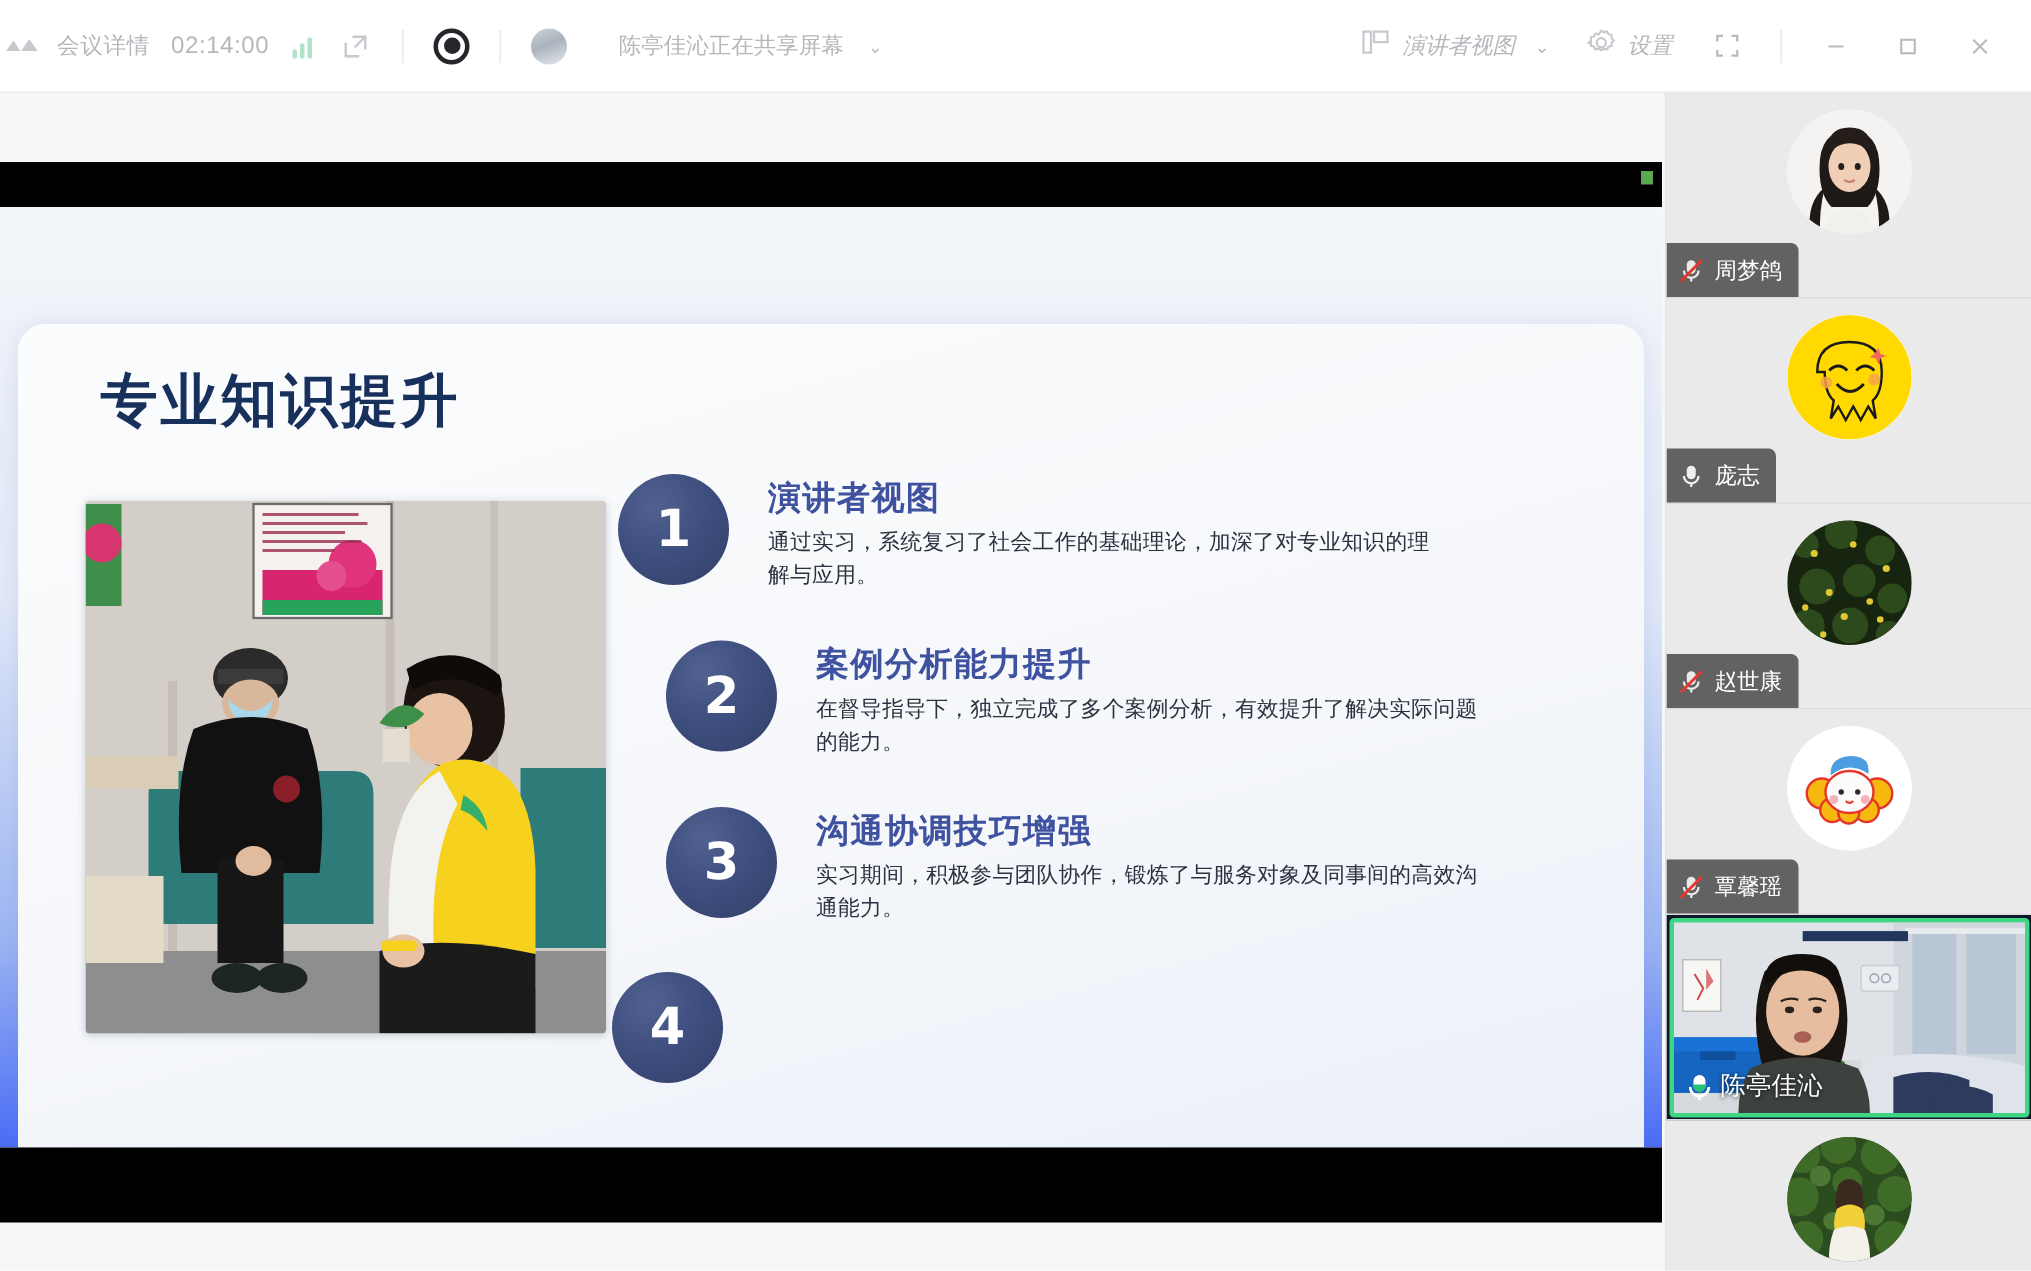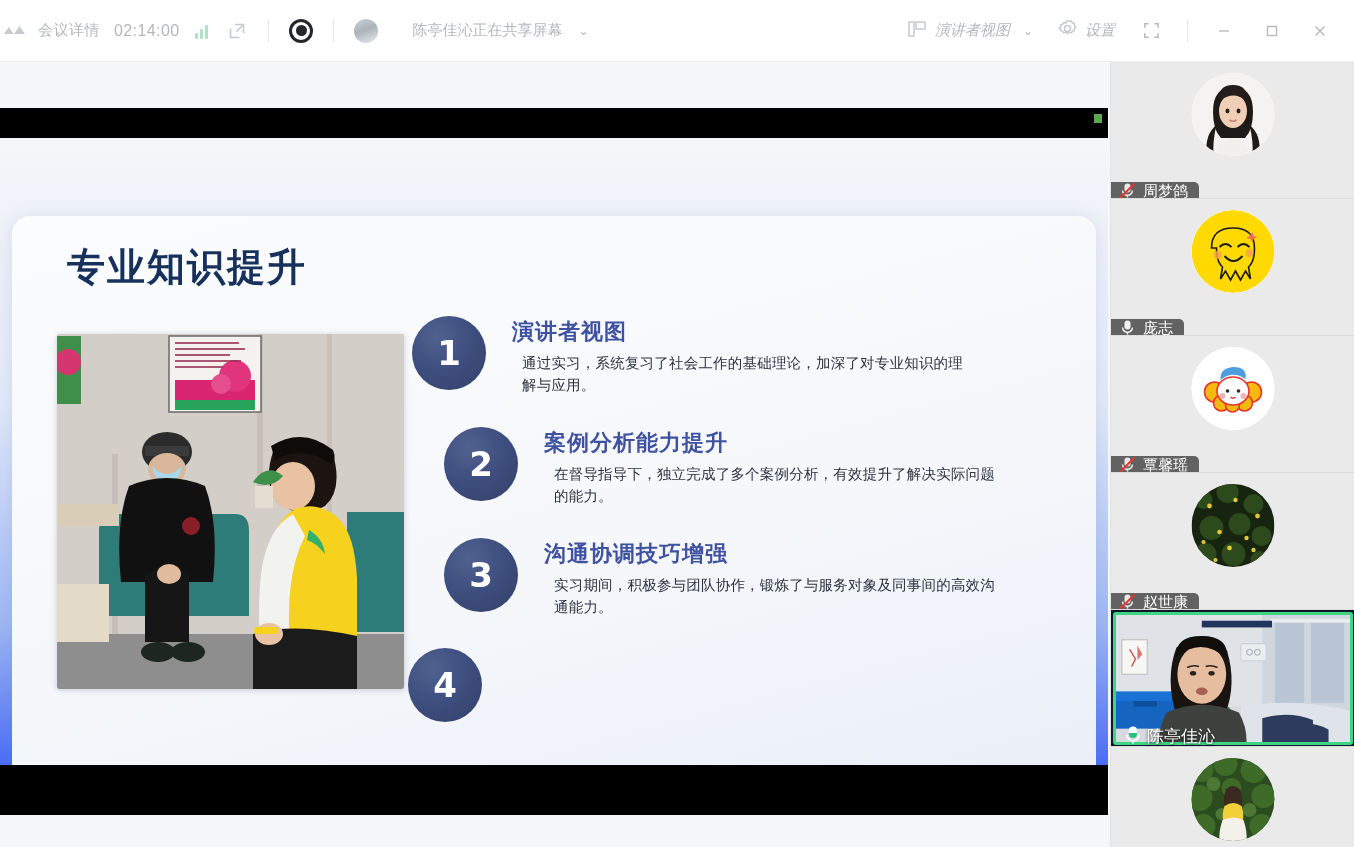--- a/index.html
+++ b/index.html
@@ -85,43 +85,42 @@
     flex:0 0 74px;
     font-family:"DejaVu Sans","Liberation Sans",sans-serif;
   }
   .itxt { margin-left:26px; padding-top:1px; }
   .ititle {
     font-size:22px; font-weight:bold; color:#3f52a0; letter-spacing:1px; margin-bottom:5px;
     font-family:"DejaVu Sans","Liberation Sans",sans-serif;
   }
   .idesc {
     font-size:14.5px; color:#2c3240; line-height:1.55; letter-spacing:.2px;
-    font-family:Liberation Sans, sans-serif;
+    font-family:Liberation Mono, monospace;
     white-space:pre-line;
-    margin-left:10px;
   }
 
   .share-badge {
     position:absolute; left:0; top:741px;
     display:flex; align-items:center; gap:9px;
     background:rgba(74,74,74,.88); color:#fff;
     height:36px; padding:0 14px 0 10px; border-radius:0 6px 6px 0;
     font-size:15px;
   }
 
   
   .rail { position:absolute; left:1110px; top:62px; width:244px; height:785px;
           background:#eaeaea; overflow:hidden; border-left:1px solid #e2e2e2; }
   .ptile { position:relative; width:244px; height:137px; border-bottom:1px solid #dcdcdc; background:#eaeaea; }
   .ptile .av { position:absolute; left:50%; top:11px; transform:translateX(-50%);
                width:83px; height:83px; border-radius:50%; overflow:hidden; background:#fff; }
   .ptile .av svg { display:block; width:100%; height:100%; }
   .nametag {
-    position:absolute; left:0; bottom:0; display:flex; align-items:flex-start; gap:7px;
-    background:rgba(74,74,74,.85); color:#fff; height:16px; padding:0 11px 0 8px;
+    position:absolute; left:0; bottom:0; display:flex; align-items:center; gap:7px;
+    background:rgba(74,74,74,.85); color:#fff; height:36px; padding:0 11px 0 8px;
     border-radius:0 5px 0 0; font-size:15px; max-width:230px;
   }
   .vtile { position:relative; width:244px; height:137px; background:#0f172a; border-bottom:1px solid #dcdcdc; }
   .vtile .frame { position:absolute; left:2px; top:2px; width:240px; height:133px;
                   border:3px solid #3fd683; border-radius:3px; overflow:hidden; background:#d9dde2; }
   .vtile .frame svg { display:block; width:100%; height:100%; }
   .vtile .nametag { left:4px; bottom:5px; background:transparent; font-size:17px; }
   .vtile .nametag .lbl { text-shadow:0 1px 3px rgba(0,0,0,.8); }
 
   .micon { width:17px; height:17px; flex:0 0 17px; }
@@ -377,53 +376,20 @@
       </div>
       <div class="nametag">
         <span class="micon">
           <svg viewBox="0 0 17 17" width="17" height="17">
             <rect x="5.5" y="1.5" width="6" height="9" rx="3" fill="#f0f0f0"></rect>
             <path d="M3.6 8.4 a4.9 4.9 0 0 0 9.8 0" fill="none" stroke="#f0f0f0" stroke-width="1.5"></path>
             <path d="M8.5 13.4 V15.6" stroke="#f0f0f0" stroke-width="1.5"></path>
           </svg>
         </span>
         <span class="lbl">庞志</span>
-      </div>
-    </div>
-
-    <div class="ptile">
-      <div class="av">
-        <svg viewBox="0 0 83 83" aria-hidden="true">
-          <rect width="83" height="83" fill="#ffffff"></rect>
-          <g fill="#f5b90f" stroke="#e4342c" stroke-width="1.6">
-            <circle cx="23" cy="45" r="10"></circle>
-              <circle cx="60" cy="45" r="10"></circle>
-            <circle cx="30" cy="56" r="8"></circle>
-              <circle cx="53" cy="56" r="8"></circle>
-            <circle cx="41" cy="58" r="7"></circle>
-          </g>
-          <ellipse cx="41.5" cy="44" rx="16" ry="14" fill="#fdfcfb" stroke="#e4342c" stroke-width="1.6"></ellipse>
-          <path d="M29 33 q12 -10 25 -1 q2 -12 -12 -12 Q28 21 29 33 z" fill="#4d9ee0"></path>
-          <circle cx="36" cy="44" r="1.8" fill="#2b2b2b"></circle>
-          <circle cx="47" cy="44" r="1.8" fill="#2b2b2b"></circle>
-          <circle cx="31" cy="49" r="3" fill="#f2a0a6" opacity=".8"></circle>
-          <circle cx="52" cy="49" r="3" fill="#f2a0a6" opacity=".8"></circle>
-          <path d="M39 50 q2.5 2.5 5 0" stroke="#e4342c" stroke-width="1.3" fill="none"></path>
-        </svg>
-      </div>
-      <div class="nametag">
-        <span class="micon">
-          <svg viewBox="0 0 17 17" width="17" height="17">
-            <rect x="5.5" y="1.5" width="6" height="9" rx="3" fill="#e9e9e9"></rect>
-            <path d="M3.6 8.4 a4.9 4.9 0 0 0 9.8 0" fill="none" stroke="#e9e9e9" stroke-width="1.5"></path>
-            <path d="M8.5 13.4 V15.6" stroke="#e9e9e9" stroke-width="1.5"></path>
-            <path d="M1.5 15.5 L15.5 1.5" stroke="#e8352e" stroke-width="1.9"></path>
-          </svg>
-        </span>
-        <span class="lbl">覃馨瑶</span>
       </div>
     </div>
 
     <div class="ptile">
       <div class="av">
         <svg viewBox="0 0 83 83" aria-hidden="true">
           <rect width="83" height="83" fill="#17240f"></rect>
           <g fill="#2c4a1c">
             <circle cx="12" cy="16" r="9"></circle>
               <circle cx="36" cy="8" r="11"></circle>
@@ -454,20 +420,53 @@
             <rect x="5.5" y="1.5" width="6" height="9" rx="3" fill="#e9e9e9"></rect>
             <path d="M3.6 8.4 a4.9 4.9 0 0 0 9.8 0" fill="none" stroke="#e9e9e9" stroke-width="1.5"></path>
             <path d="M8.5 13.4 V15.6" stroke="#e9e9e9" stroke-width="1.5"></path>
             <path d="M1.5 15.5 L15.5 1.5" stroke="#e8352e" stroke-width="1.9"></path>
           </svg>
         </span>
         <span class="lbl">赵世康</span>
       </div>
     </div>
 
+    <div class="ptile">
+      <div class="av">
+        <svg viewBox="0 0 83 83" aria-hidden="true">
+          <rect width="83" height="83" fill="#ffffff"></rect>
+          <g fill="#f5b90f" stroke="#e4342c" stroke-width="1.6">
+            <circle cx="23" cy="45" r="10"></circle>
+              <circle cx="60" cy="45" r="10"></circle>
+            <circle cx="30" cy="56" r="8"></circle>
+              <circle cx="53" cy="56" r="8"></circle>
+            <circle cx="41" cy="58" r="7"></circle>
+          </g>
+          <ellipse cx="41.5" cy="44" rx="16" ry="14" fill="#fdfcfb" stroke="#e4342c" stroke-width="1.6"></ellipse>
+          <path d="M29 33 q12 -10 25 -1 q2 -12 -12 -12 Q28 21 29 33 z" fill="#4d9ee0"></path>
+          <circle cx="36" cy="44" r="1.8" fill="#2b2b2b"></circle>
+          <circle cx="47" cy="44" r="1.8" fill="#2b2b2b"></circle>
+          <circle cx="31" cy="49" r="3" fill="#f2a0a6" opacity=".8"></circle>
+          <circle cx="52" cy="49" r="3" fill="#f2a0a6" opacity=".8"></circle>
+          <path d="M39 50 q2.5 2.5 5 0" stroke="#e4342c" stroke-width="1.3" fill="none"></path>
+        </svg>
+      </div>
+      <div class="nametag">
+        <span class="micon">
+          <svg viewBox="0 0 17 17" width="17" height="17">
+            <rect x="5.5" y="1.5" width="6" height="9" rx="3" fill="#e9e9e9"></rect>
+            <path d="M3.6 8.4 a4.9 4.9 0 0 0 9.8 0" fill="none" stroke="#e9e9e9" stroke-width="1.5"></path>
+            <path d="M8.5 13.4 V15.6" stroke="#e9e9e9" stroke-width="1.5"></path>
+            <path d="M1.5 15.5 L15.5 1.5" stroke="#e8352e" stroke-width="1.9"></path>
+          </svg>
+        </span>
+        <span class="lbl">覃馨瑶</span>
+      </div>
+    </div>
+
     <div class="vtile">
       <div class="frame">
         <svg viewBox="0 0 240 133" preserveAspectRatio="none" aria-hidden="true">
           <rect width="240" height="133" fill="#d6dade"></rect>
           <rect x="0" y="0" width="240" height="96" fill="#dfe3e7"></rect>
           <rect x="150" y="0" width="90" height="133" fill="#cfd6dd"></rect>
           <rect x="163" y="6" width="30" height="86" fill="#b9c6d6"></rect>
           <rect x="200" y="6" width="34" height="86" fill="#b9c6d6"></rect>
           <rect x="158" y="4" width="82" height="4" fill="#e8ecef"></rect>
           <rect x="88" y="6" width="72" height="7" fill="#22365d"></rect>

